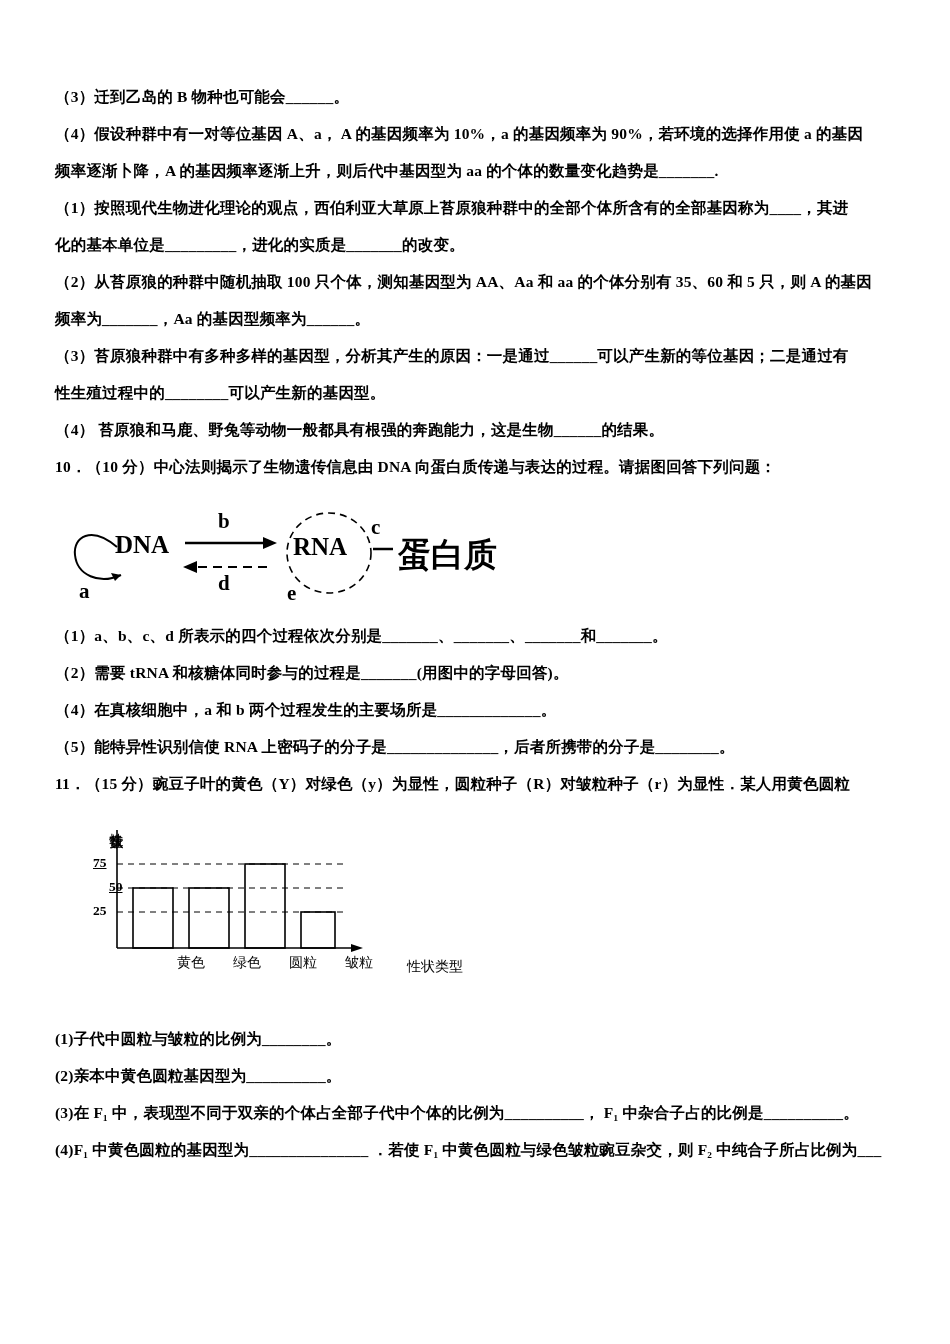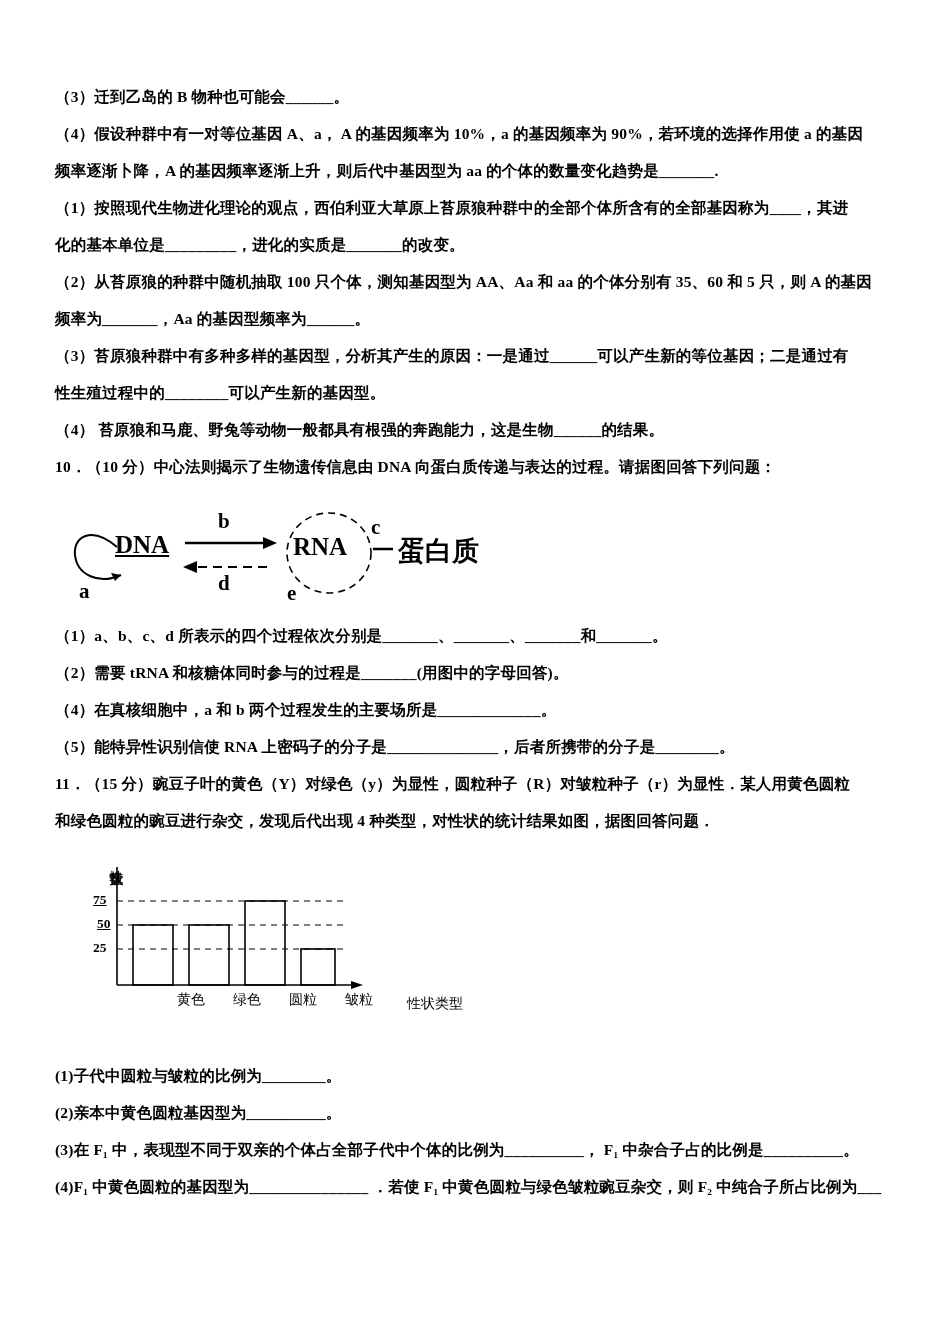--- a/index.html
+++ b/index.html
@@ -105,57 +105,56 @@
         <line x1="130" y1="52" x2="212" y2="52" stroke="#000" stroke-width="2.5"></line>
         <polygon points="222,52 208,46 208,58" fill="#000"></polygon>
 
         <line x1="212" y1="76" x2="138" y2="76" stroke="#000" stroke-width="2" stroke-dasharray="9,6"></line>
         <polygon points="128,76 142,70 142,82" fill="#000"></polygon>
 
         <ellipse cx="274" cy="62" rx="42" ry="40" fill="none" stroke="#000" stroke-width="1.6" stroke-dasharray="7,5"></ellipse>
 
         <line x1="318" y1="58" x2="338" y2="58" stroke="#000" stroke-width="2.5"></line>
       </svg>
-      <span class="dg-label" style="left:60px; top:40px; font-size:25px;text-decoration:underline;">DNA</span>
+      <span class="dg-label" style="left:60px; top:40px; font-size:25px;">DNA</span>
       <span class="dg-label" style="left:238px; top:42px; font-size:25px;">RNA</span>
-      <span class="dg-label" style="left:343px; top:42px; font-size:27px;">蛋白质</span>
+      <span class="dg-label" style="left:343px; top:42px; font-size:33px;">蛋白质</span>
       <span class="dg-label" style="left:163px; top:18px; font-size:21px;">b</span>
       <span class="dg-label" style="left:316px; top:24px; font-size:21px;">c</span>
       <span class="dg-label" style="left:163px; top:80px; font-size:21px;">d</span>
       <span class="dg-label" style="left:24px; top:88px; font-size:21px;">a</span>
       <span class="dg-label" style="left:232px; top:90px; font-size:21px;">e</span>
     </div>
 
     <p class="line">（1）a、b、c、d 所表示的四个过程依次分别是_______、_______、_______和_______。</p>
     <p class="line">（2）需要 tRNA 和核糖体同时参与的过程是_______(用图中的字母回答)。</p>
     <p class="line">（4）在真核细胞中，a 和 b 两个过程发生的主要场所是_____________。</p>
     <p class="line">（5）能特异性识别信使 RNA 上密码子的分子是______________，后者所携带的分子是________。</p>
     <p class="line q-head">11．（15 分）豌豆子叶的黄色（Y）对绿色（y）为显性，圆粒种子（R）对皱粒种子（r）为显性．某人用黄色圆粒</p>
-    <p class="line">和绿色圆粒的豌豆进行杂交，发现后代出现 4 种类型，对性状的统计结果如图，据图回答问题．</p>
 
     <div class="chart-wrap">
       <svg width="420" height="190" viewBox="0 0 420 190">
 
         <line x1="62" y1="18" x2="62" y2="136" stroke="#000" stroke-width="1.6"></line>
 
         <line x1="62" y1="136" x2="300" y2="136" stroke="#000" stroke-width="1.6"></line>
         <polygon points="308,136 296,132 296,140" fill="#000"></polygon>
 
         <line x1="62" y1="52" x2="290" y2="52" stroke="#000" stroke-width="1" stroke-dasharray="6,5"></line>
         <line x1="62" y1="76" x2="290" y2="76" stroke="#000" stroke-width="1" stroke-dasharray="6,5"></line>
         <line x1="62" y1="100" x2="290" y2="100" stroke="#000" stroke-width="1" stroke-dasharray="6,5"></line>
 
         <rect x="78" y="76" width="40" height="60" fill="none" stroke="#000" stroke-width="1.6"></rect>
         <rect x="134" y="76" width="40" height="60" fill="none" stroke="#000" stroke-width="1.6"></rect>
         <rect x="190" y="52" width="40" height="84" fill="none" stroke="#000" stroke-width="1.6"></rect>
         <rect x="246" y="100" width="34" height="36" fill="none" stroke="#000" stroke-width="1.6"></rect>
       </svg>
       <span class="ch-label vert" style="left:6px; top:10px;">性状数量</span>
       <span class="ch-axisnum" style="left:38px; top:43px;text-decoration:underline;">75</span>
-      <span class="ch-axisnum" style="left:42px; top:67px;text-decoration:underline;">50</span>
+      <span class="ch-axisnum" style="left:54px; top:67px;text-decoration:underline;">50</span>
       <span class="ch-axisnum" style="left:38px; top:91px;">25</span>
       <span class="ch-label" style="left:76px; top:142px;">黄色</span>
       <span class="ch-label" style="left:132px; top:142px;">绿色</span>
       <span class="ch-label" style="left:188px; top:142px;">圆粒</span>
       <span class="ch-label" style="left:244px; top:142px;">皱粒</span>
       <span class="ch-label" style="left:306px; top:146px;">性状类型</span>
     </div>
 
     <p class="line">(1)子代中圆粒与皱粒的比例为________。</p>
     <p class="line">(2)亲本中黄色圆粒基因型为__________。</p>

